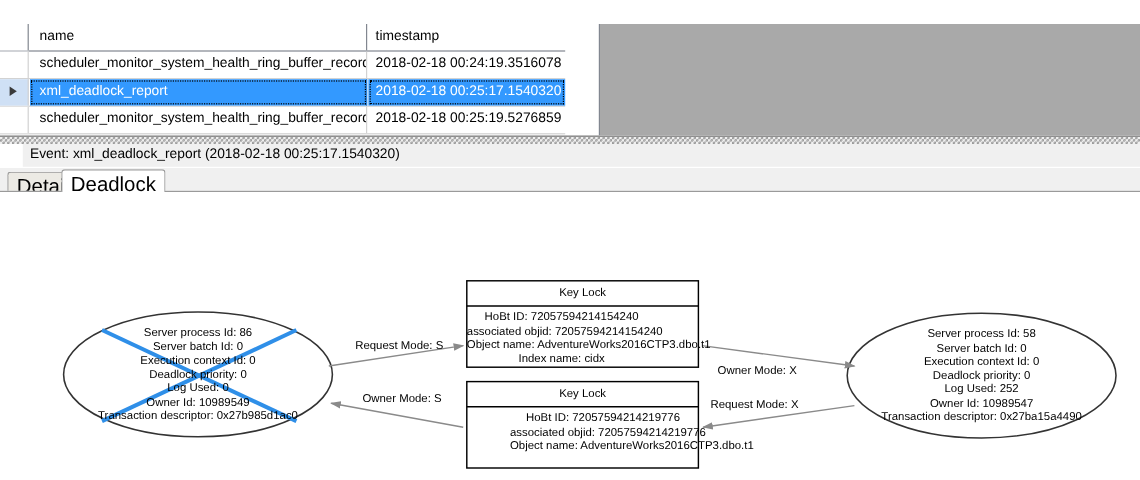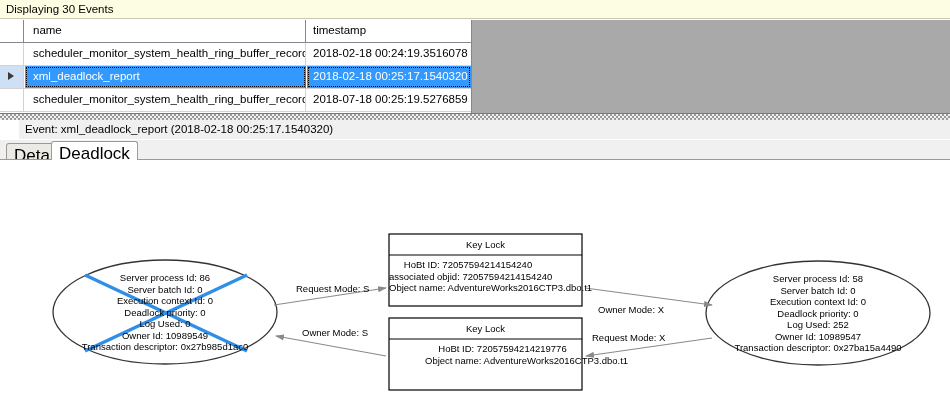--- a/index.html
+++ b/index.html
@@ -23,20 +23,21 @@
 
   
   .grid{
     position:absolute;left:0;top:20px;width:950px;height:93px;
     background:#a9a9a9;
   }
   .grid-inner{
     position:absolute;left:0;top:0;width:471px;height:93px;
     background:#fff;
     border-right:1px solid #828790;
+    padding-left:28px;
   }
   .grid-row{
     position:absolute;left:0;width:471px;height:23px;
     box-sizing:border-box;
     border-bottom:1px solid #d2d2d2;
   }
   .grid-row.r0{top:0px;height:23px;}
   .grid-row.r1{top:23px;}
   .grid-row.r2{top:46px;}
   .grid-row.r3{top:69px;height:23px;border-bottom:1px solid #d2d2d2;}
@@ -143,23 +144,20 @@
   }
   .edge-label{
     position:absolute;font-size:9.5px;color:#000;white-space:nowrap;
   }
 </style>
 </head>
 <body>
 
 <div id="app">
 
-  <div class="banner">
-    <div class="banner-text">Displaying 30 Events</div>
-  </div>
 
   <div class="grid">
     <div class="grid-inner">
 
       <div class="grid-row r0 hdr">
         <div class="cell-sel"></div>
         <div class="cell-name">name</div>
         <div class="cell-ts">timestamp</div>
       </div>
 
@@ -173,21 +171,21 @@
         <div class="cell-sel">
           <div class="sel-arrow"></div>
         </div>
         <div class="cell-name">xml_deadlock_report</div>
         <div class="cell-ts">2018-02-18 00:25:17.1540320</div>
       </div>
 
       <div class="grid-row r3">
         <div class="cell-sel"></div>
         <div class="cell-name">scheduler_monitor_system_health_ring_buffer_recorded</div>
-        <div class="cell-ts">2018-07-18 00:25:19.5276859</div>
+        <div class="cell-ts">2018-02-18 00:25:19.5276859</div>
       </div>
 
     </div>
   </div>
 
   <div class="splitter"></div>
 
   <div class="event-header">
     <span>Event: xml_deadlock_report (2018-02-18 00:25:17.1540320)</span>
   </div>
@@ -249,25 +247,27 @@
       <div>Log Used: 252</div>
       <div>Owner Id: 10989547</div>
       <div>Transaction descriptor: 0x27ba15a4490</div>
     </div>
 
     <div class="lock-title" style="left:389px;top:79px;width:193px;">Key Lock</div>
     <div class="node-text" style="left:389px;top:99px;width:158px;">
       <div>HoBt ID: 72057594214154240</div>
       <div>associated objid: 72057594214154240</div>
       <div>Object name: AdventureWorks2016CTP3.dbo.t1</div>
+      <div>Index name: cidx</div>
     </div>
 
     <div class="lock-title" style="left:389px;top:163px;width:193px;">Key Lock</div>
     <div class="node-text" style="left:389px;top:183px;width:155px;margin-left:36px;">
       <div>HoBt ID: 72057594214219776</div>
+      <div>associated objid: 72057594214219776</div>
       <div>Object name: AdventureWorks2016CTP3.dbo.t1</div>
     </div>
 
     <div class="edge-label" style="left:296px;top:123px;">Request Mode: S</div>
     <div class="edge-label" style="left:598px;top:124px;margin-top:20px;">Owner Mode: X</div>
     <div class="edge-label" style="left:302px;top:167px;">Owner Mode: S</div>
     <div class="edge-label" style="left:592px;top:172px;">Request Mode: X</div>
 
   </div>
 </div>

